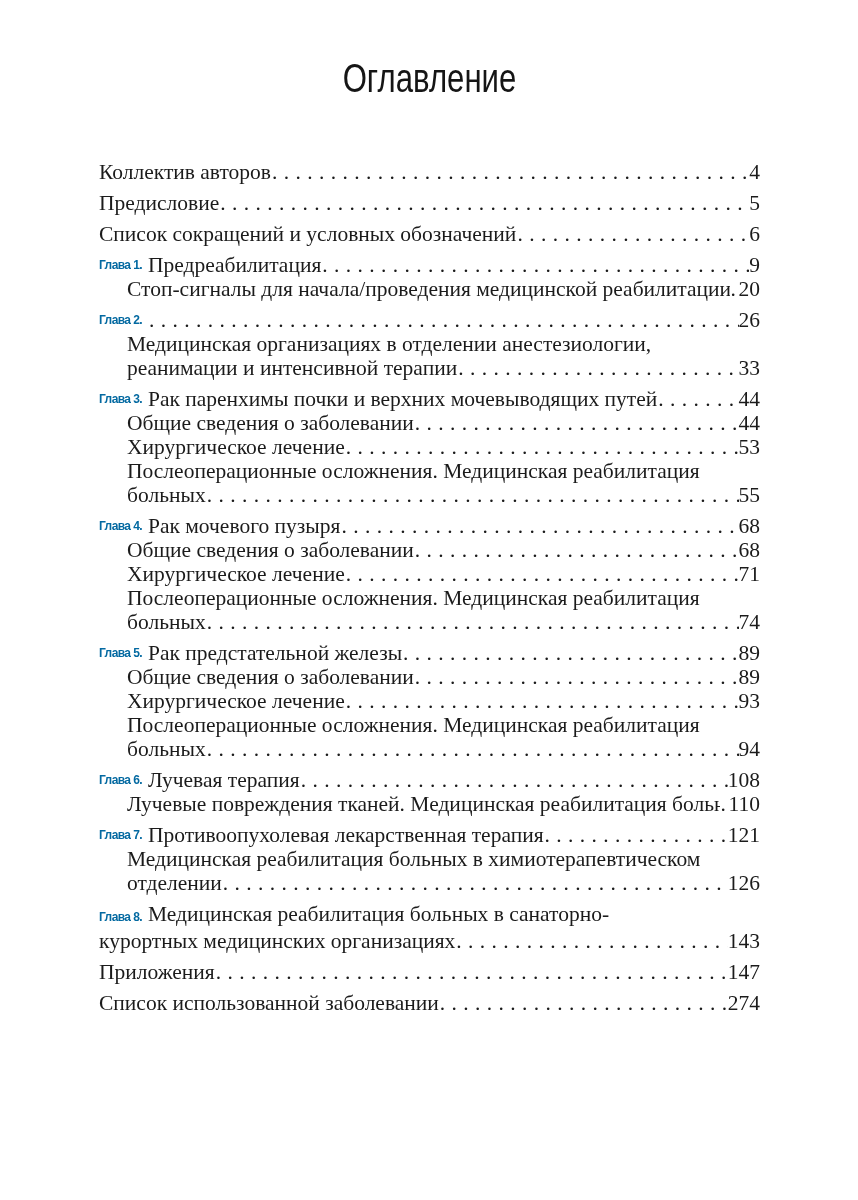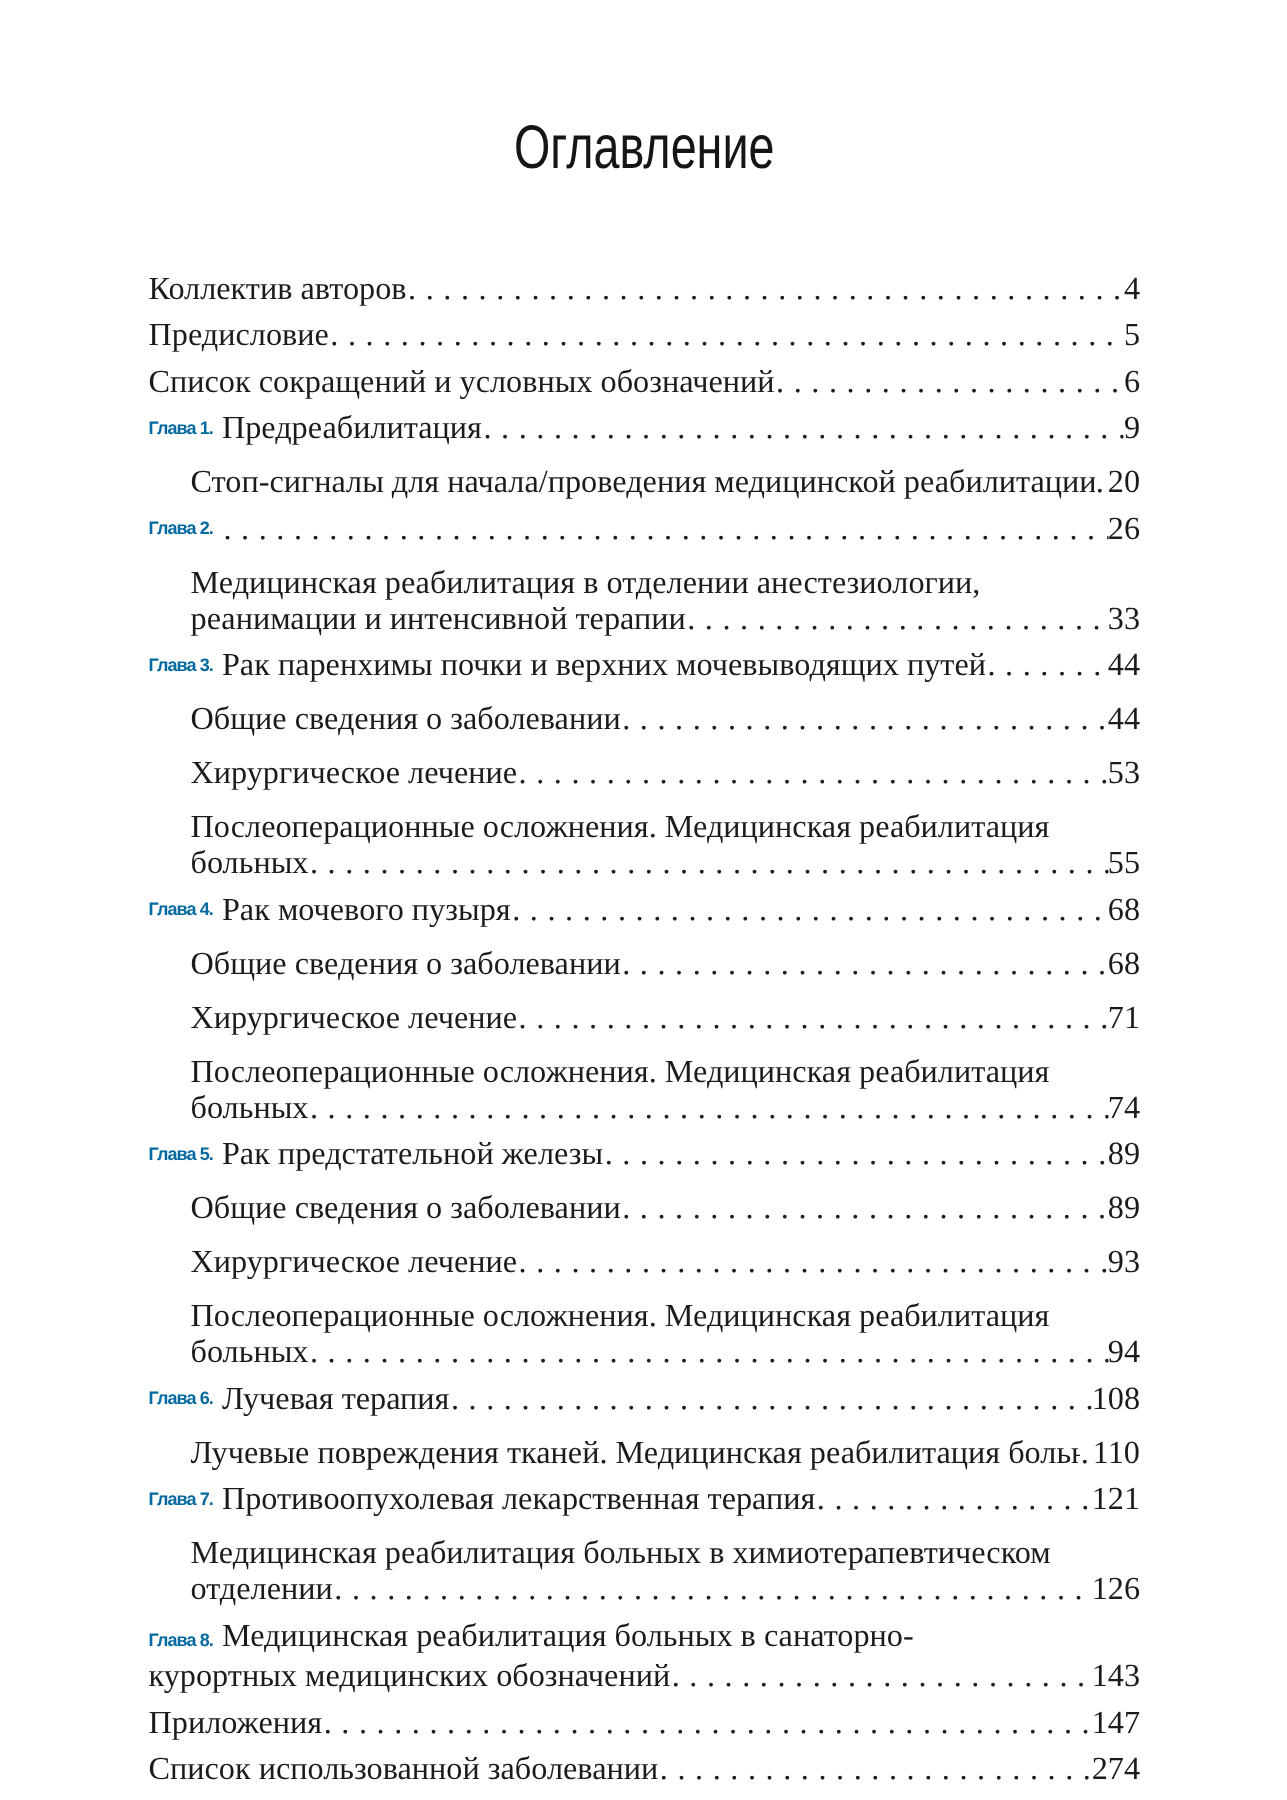--- a/index.html
+++ b/index.html
@@ -6,37 +6,37 @@
   body {
     width: 858px; height: 1200px;
     background: #ffffff;
     color: #1b1b1b;
     font-family: "Liberation Serif", serif;
     overflow: hidden;
   }
   .sheet {
     box-sizing: border-box;
     width: 858px; height: 1200px;
-    padding: 76px 98px 0 99px;
+    padding: 56px 98px 0 99px;
     background: #ffffff;
   }
   h1.page-title {
     margin: 0 0 60px 0;
     font-family: "Liberation Sans", sans-serif;
     font-weight: 400;
     font-size: 41px;
     line-height: 44px;
     text-align: center;
     transform: scaleX(0.76);
     color: #151515;
   }
   .toc { width: 100%; }
   .entry { margin-top: 7px; }
   .entry:first-child { margin-top: 0; }
-  .entry.sub { margin-top: 12px; }
+  .entry.sub { margin-top: 0; }
   .line {
     font-size: 21.5px;
     line-height: 24px;
   }
   .entry.sub .line { padding-left: 28px; }
   .line.last { display: flex; align-items: center; }
   .chapter-label {
     font-family: "Liberation Sans", sans-serif;
     font-weight: 700;
     font-size: 12px;
@@ -102,21 +102,21 @@
         </div>
       </div>
       <div class="entry">
         <div class="line last">
           <span class="chapter-label">Глава 2.</span>
           <span class="dots"></span>
           <span class="pg">26</span>
         </div>
       </div>
       <div class="entry sub">
-        <div class="line"><span class="txt">Медицинская реабилитация в отделении анестезиологии,</span></div>
+        <div class="line"><span class="txt">Медицинская организациях в отделении анестезиологии,</span></div>
         <div class="line last">
           <span class="txt">реанимации и интенсивной терапии</span>
           <span class="dots"></span>
           <span class="pg">33</span>
         </div>
       </div>
       <div class="entry">
         <div class="line last">
           <span class="chapter-label">Глава 3.</span>
           <span class="txt">Рак паренхимы почки и верхних мочевыводящих путей</span>
@@ -233,21 +233,21 @@
         <div class="line"><span class="txt">Медицинская реабилитация больных в химиотерапевтическом</span></div>
         <div class="line last">
           <span class="txt">отделении</span>
           <span class="dots"></span>
           <span class="pg">126</span>
         </div>
       </div>
       <div class="entry">
         <div class="line"><span class="chapter-label">Глава 8.</span><span class="txt">Медицинская реабилитация больных в санаторно-</span></div>
         <div class="line last">
-          <span class="txt">курортных медицинских обозначений</span>
+          <span class="txt">курортных медицинских организациях</span>
           <span class="dots"></span>
           <span class="pg">143</span>
         </div>
       </div>
       <div class="entry">
         <div class="line last">
           <span class="txt">Приложения</span>
           <span class="dots"></span>
           <span class="pg">147</span>
         </div>

